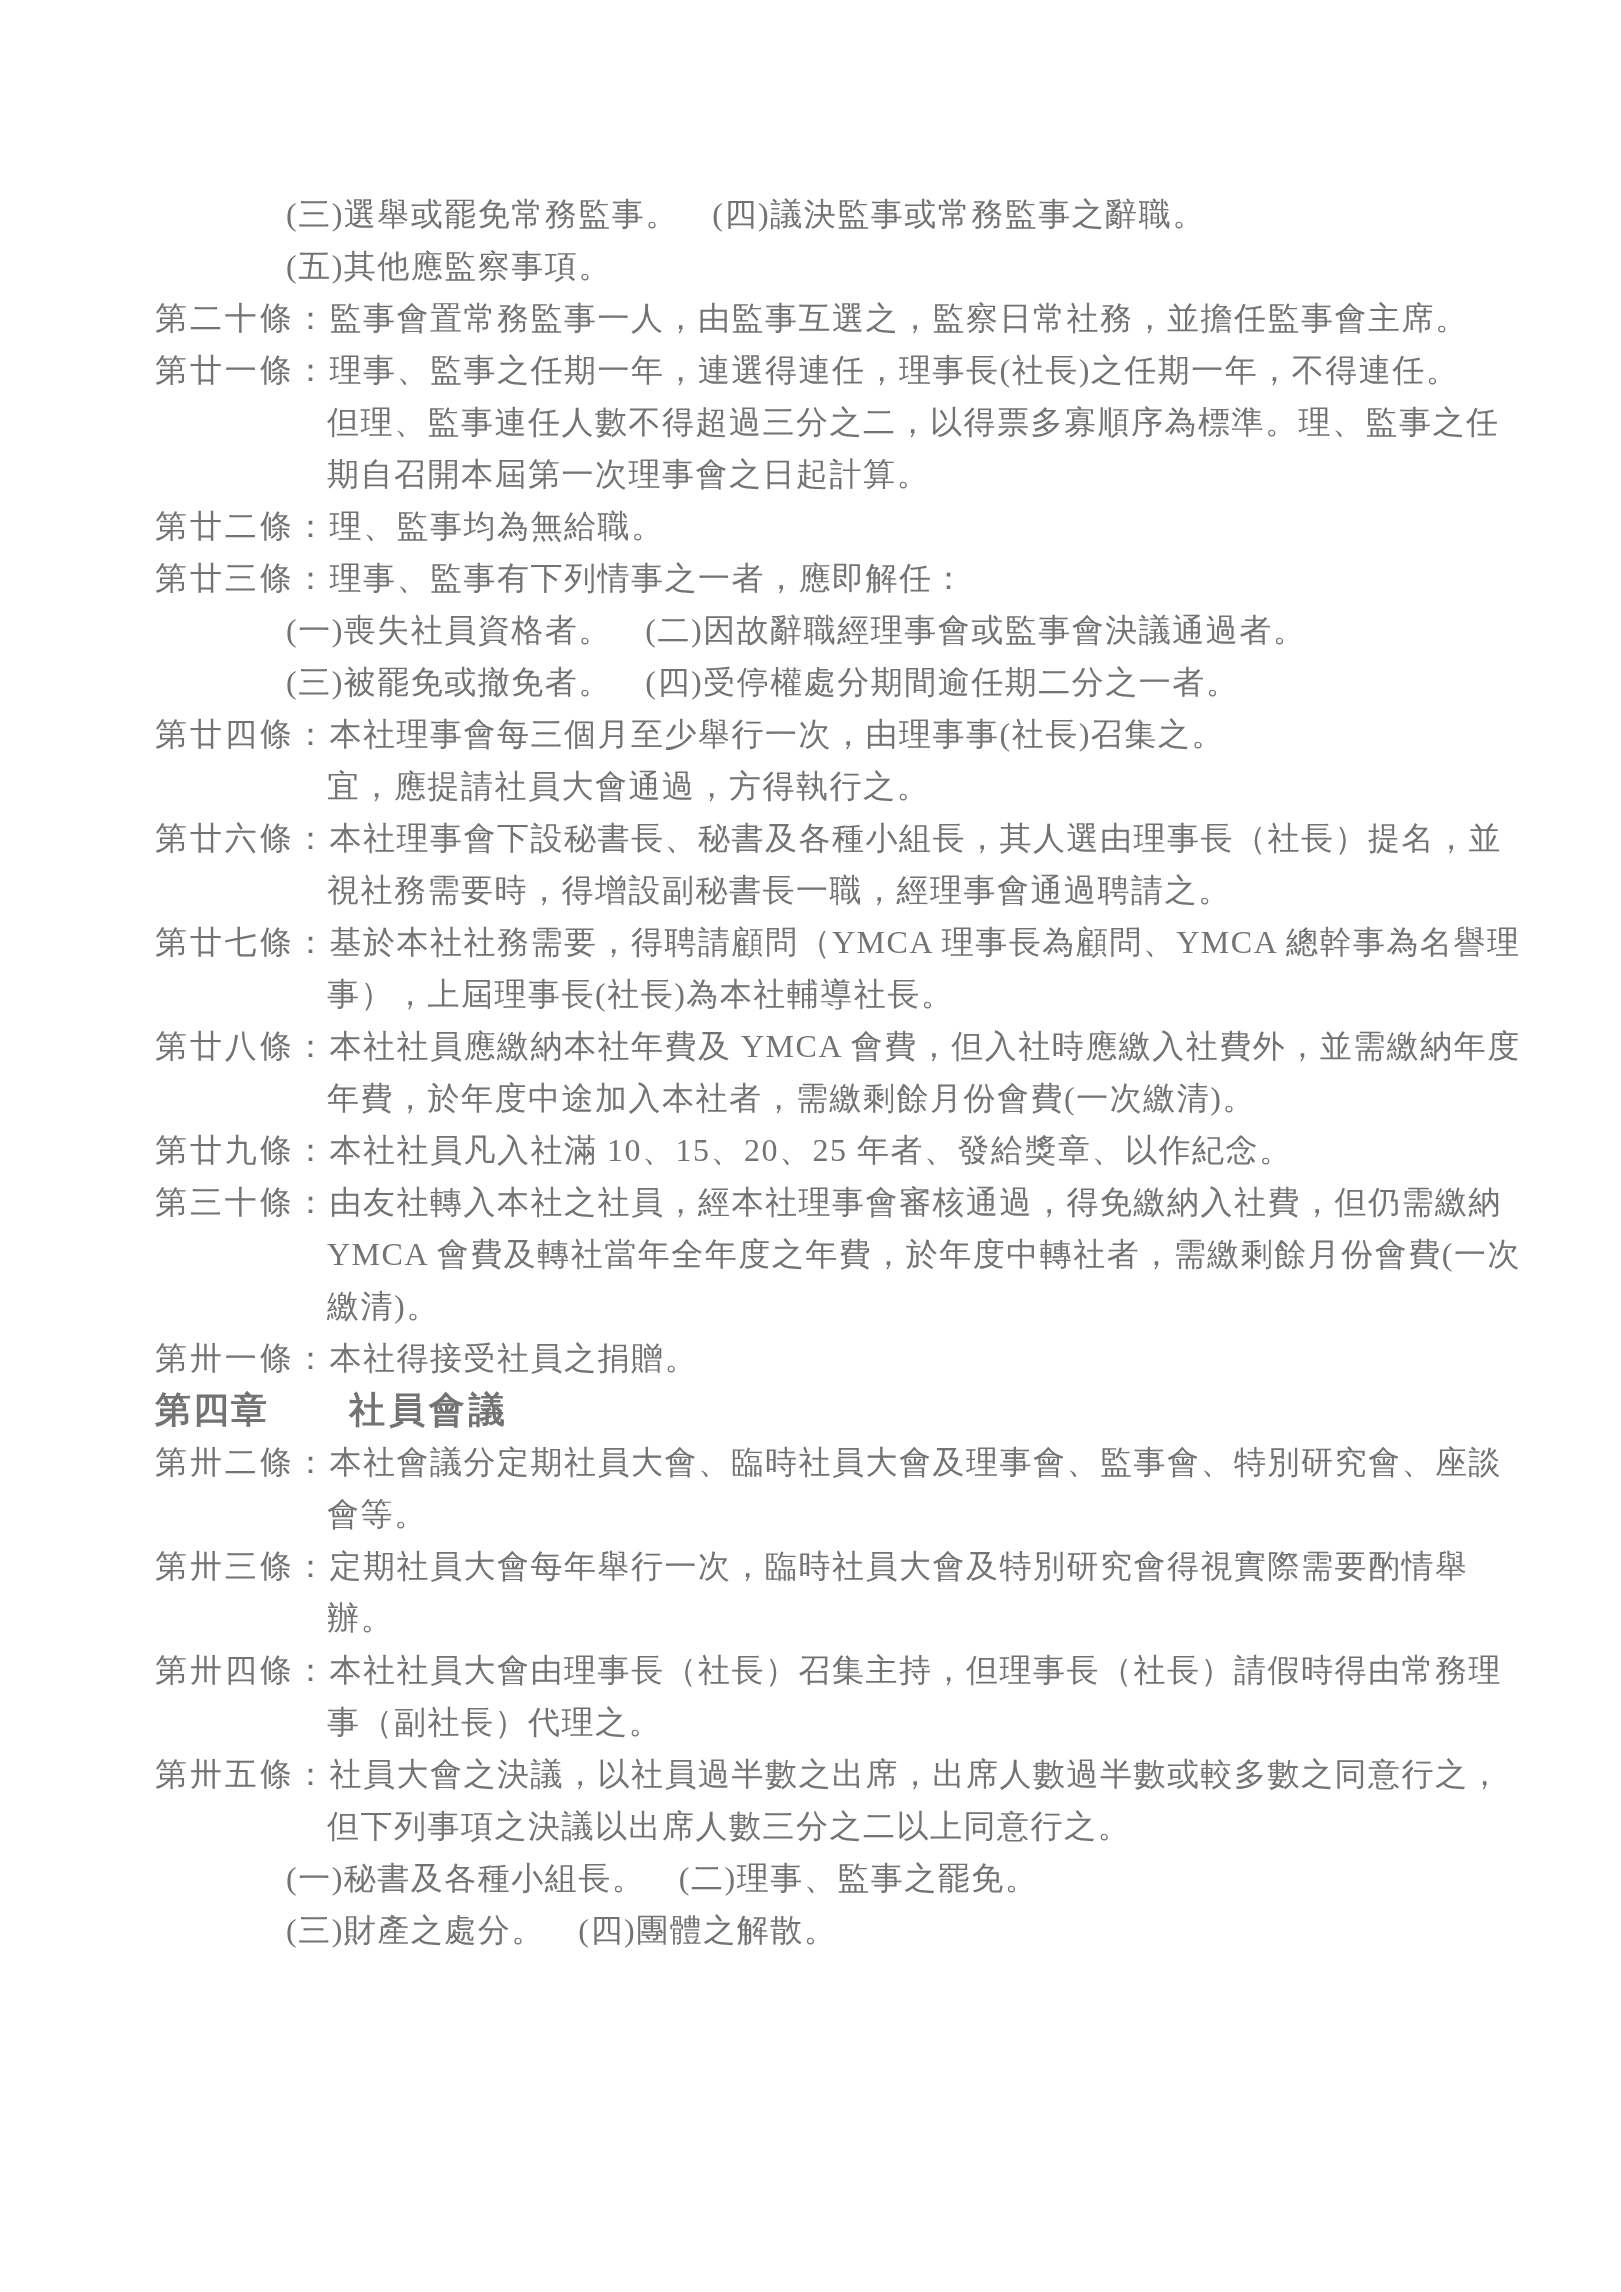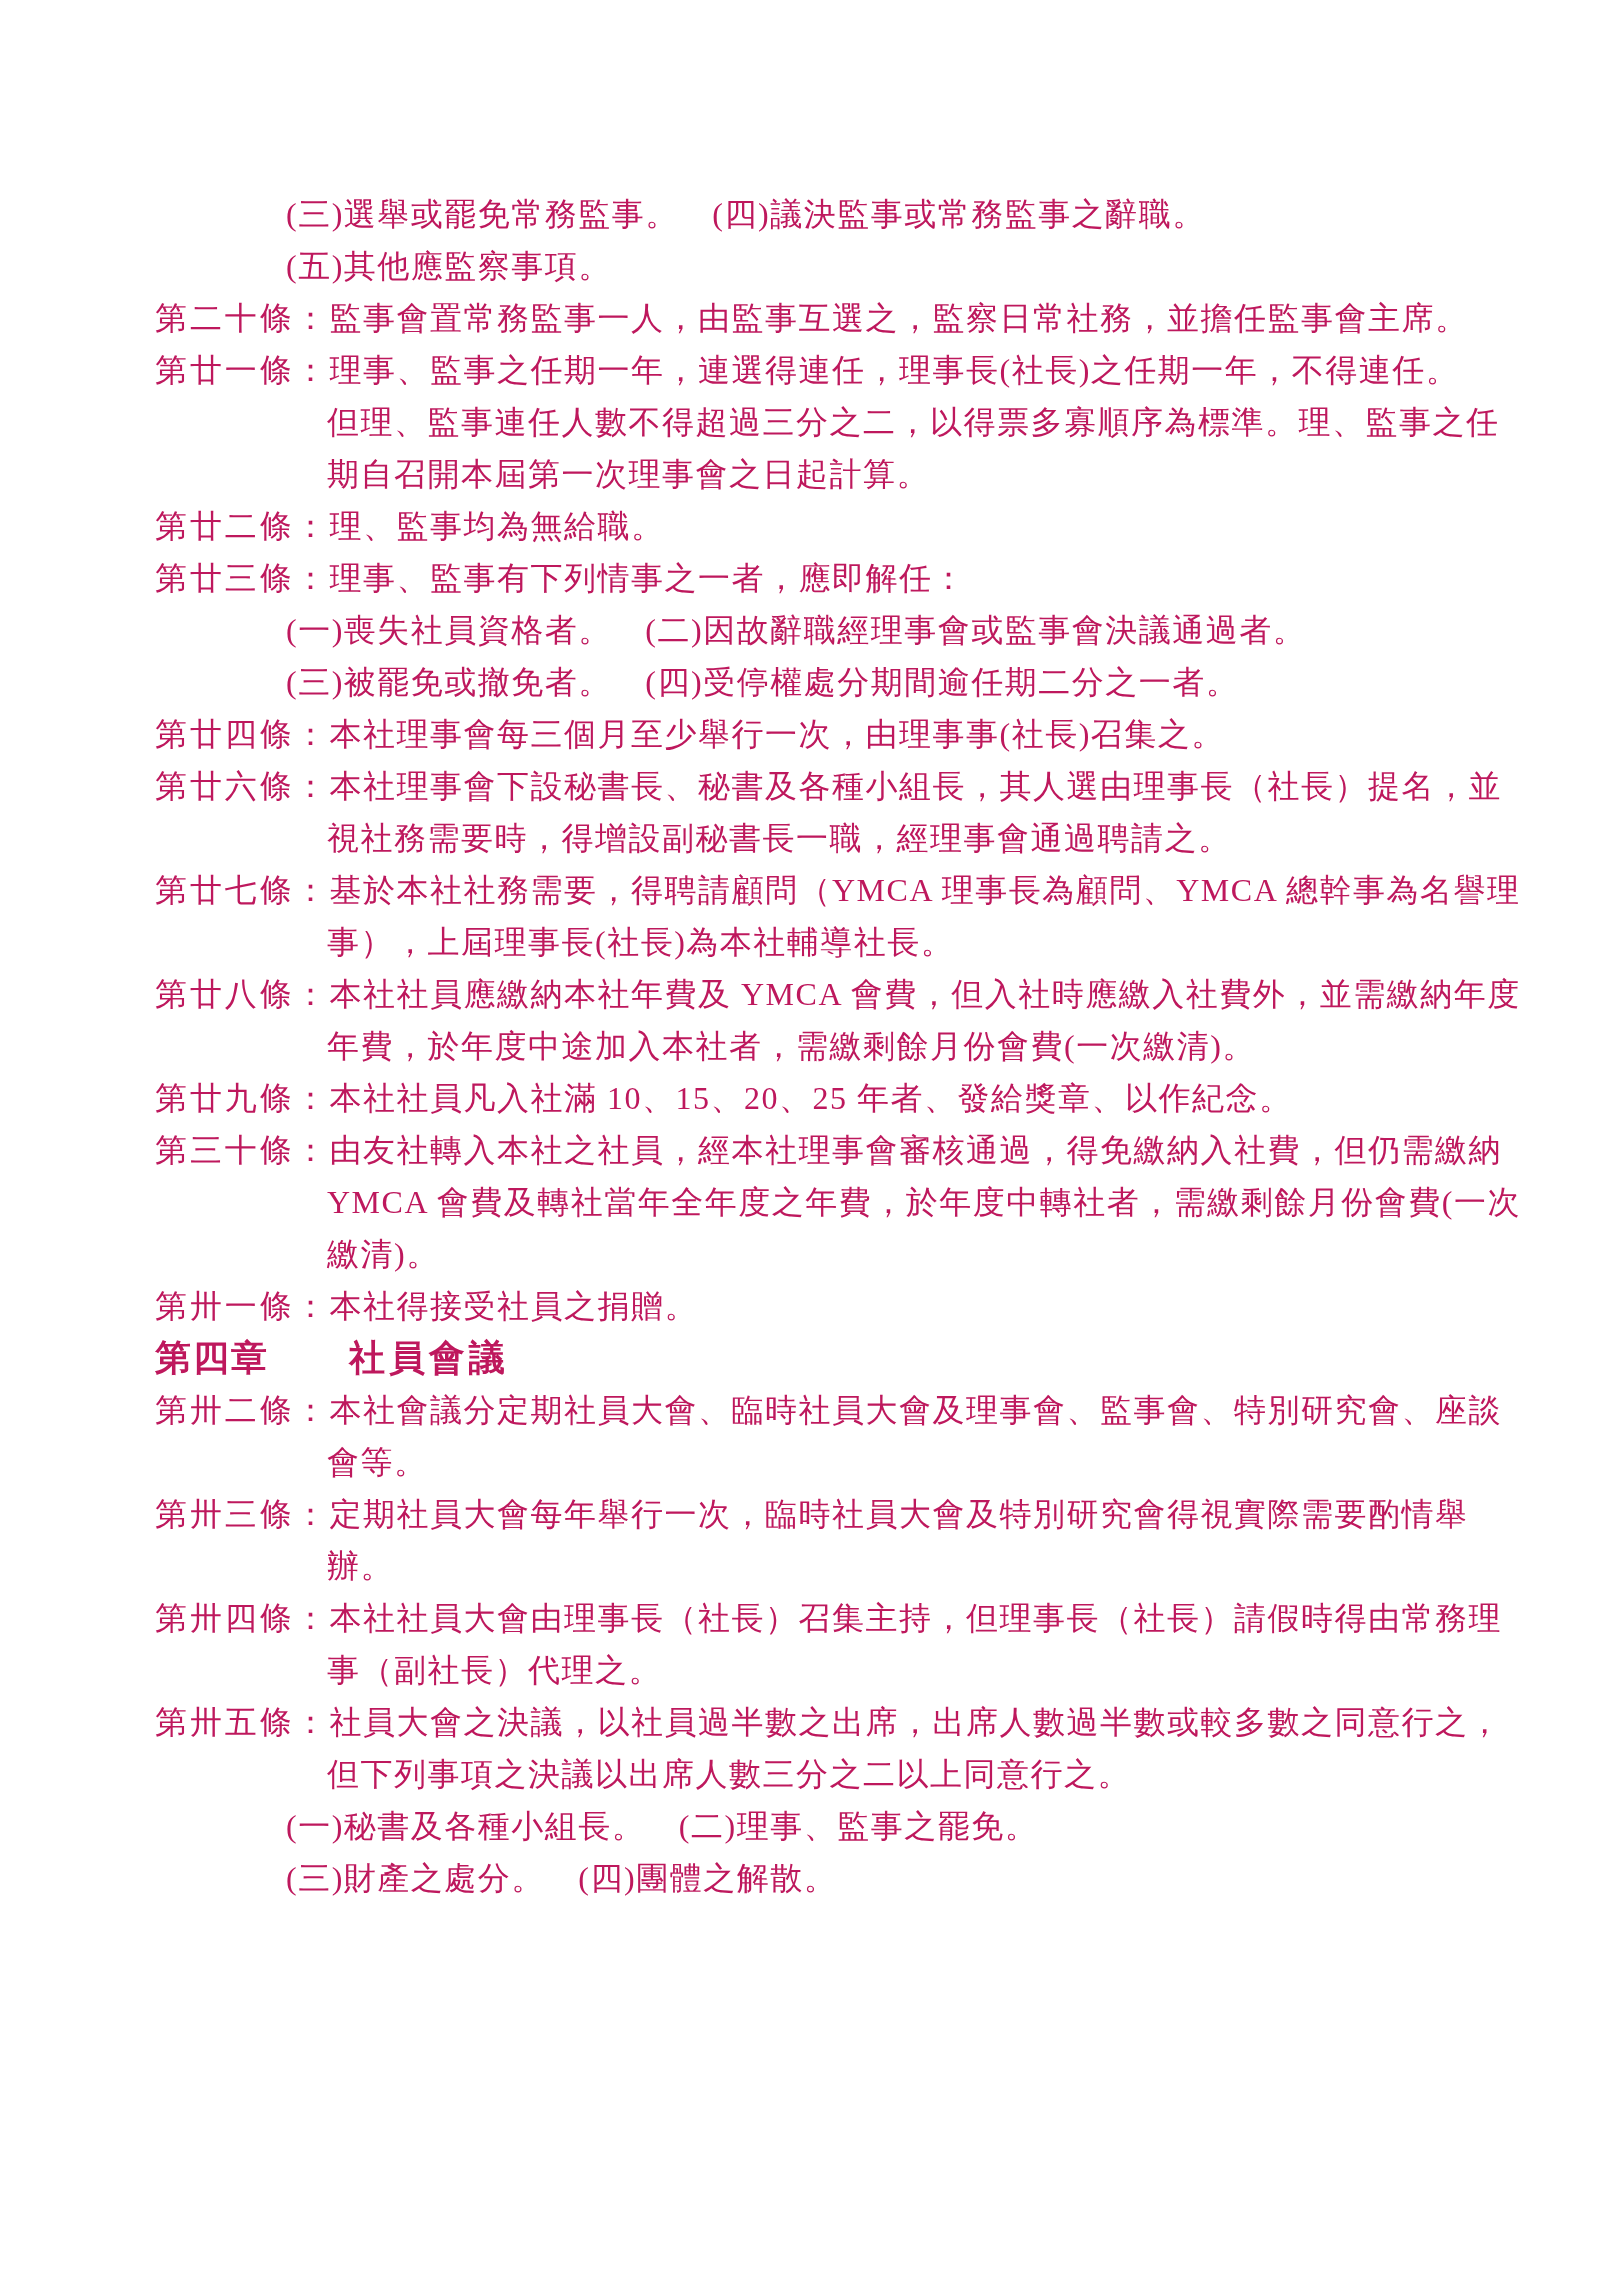--- a/index.html
+++ b/index.html
@@ -7,21 +7,21 @@
     padding: 0;
     background: #ffffff;
   }
   .page {
     position: relative;
     width: 1621px;
     height: 2293px;
     background: #ffffff;
     overflow: hidden;
     font-family: "Liberation Serif", "DejaVu Serif", serif;
-    color: #be185d;
+    color: #737373;
   }
   .content {
     position: absolute;
     top: 188px;
     left: 155px;
     right: 19.6px;
   }
   .line {
     height: 52px;
     line-height: 52px;
@@ -62,20 +62,21 @@
       <div class="line sub"><span class="text">(五)其他應監察事項。</span></div>
       <div class="line article"><span class="label">第二十條：</span><span class="text">監事會置常務監事一人，由監事互選之，監察日常社務，並擔任監事會主席。</span></div>
       <div class="line article"><span class="label">第廿一條：</span><span class="text">理事、監事之任期一年，連選得連任，理事長(社長)之任期一年，不得連任。</span></div>
       <div class="line cont"><span class="text">但理、監事連任人數不得超過三分之二，以得票多寡順序為標準。理、監事之任</span></div>
       <div class="line cont"><span class="text">期自召開本屆第一次理事會之日起計算。</span></div>
       <div class="line article"><span class="label">第廿二條：</span><span class="text">理、監事均為無給職。</span></div>
       <div class="line article"><span class="label">第廿三條：</span><span class="text">理事、監事有下列情事之一者，應即解任：</span></div>
       <div class="line sub"><span class="text">(一)喪失社員資格者。　(二)因故辭職經理事會或監事會決議通過者。</span></div>
       <div class="line sub"><span class="text">(三)被罷免或撤免者。　(四)受停權處分期間逾任期二分之一者。</span></div>
       <div class="line article"><span class="label">第廿四條：</span><span class="text">本社理事會每三個月至少舉行一次，由理事事(社長)召集之。</span></div>
+      <div class="line cont"><span class="text">宜，應提請社員大會通過，方得執行之。</span></div>
       <div class="line article"><span class="label">第廿六條：</span><span class="text">本社理事會下設秘書長、秘書及各種小組長，其人選由理事長（社長）提名，並</span></div>
       <div class="line cont"><span class="text">視社務需要時，得增設副秘書長一職，經理事會通過聘請之。</span></div>
       <div class="line article"><span class="label">第廿七條：</span><span class="text">基於本社社務需要，得聘請顧問（YMCA 理事長為顧問、YMCA 總幹事為名譽理</span></div>
       <div class="line cont"><span class="text">事），上屆理事長(社長)為本社輔導社長。</span></div>
       <div class="line article"><span class="label">第廿八條：</span><span class="text">本社社員應繳納本社年費及 YMCA 會費，但入社時應繳入社費外，並需繳納年度</span></div>
       <div class="line cont"><span class="text">年費，於年度中途加入本社者，需繳剩餘月份會費(一次繳清)。</span></div>
       <div class="line article"><span class="label">第廿九條：</span><span class="text">本社社員凡入社滿 10、15、20、25 年者、發給獎章、以作紀念。</span></div>
       <div class="line article"><span class="label">第三十條：</span><span class="text">由友社轉入本社之社員，經本社理事會審核通過，得免繳納入社費，但仍需繳納</span></div>
       <div class="line cont"><span class="text">YMCA 會費及轉社當年全年度之年費，於年度中轉社者，需繳剩餘月份會費(一次</span></div>
       <div class="line cont"><span class="text">繳清)。</span></div>

